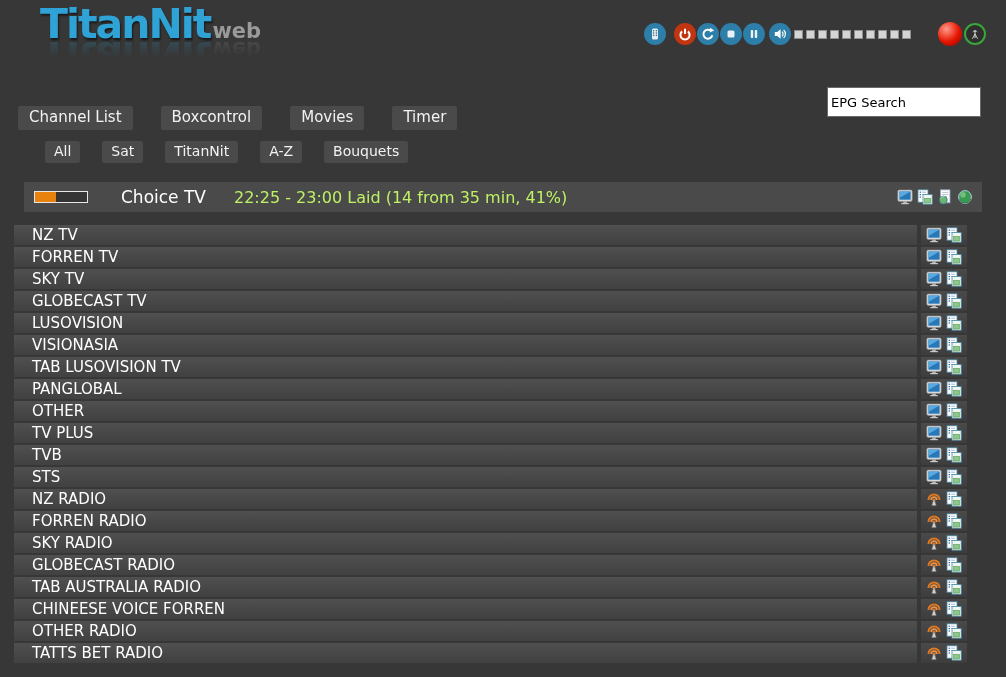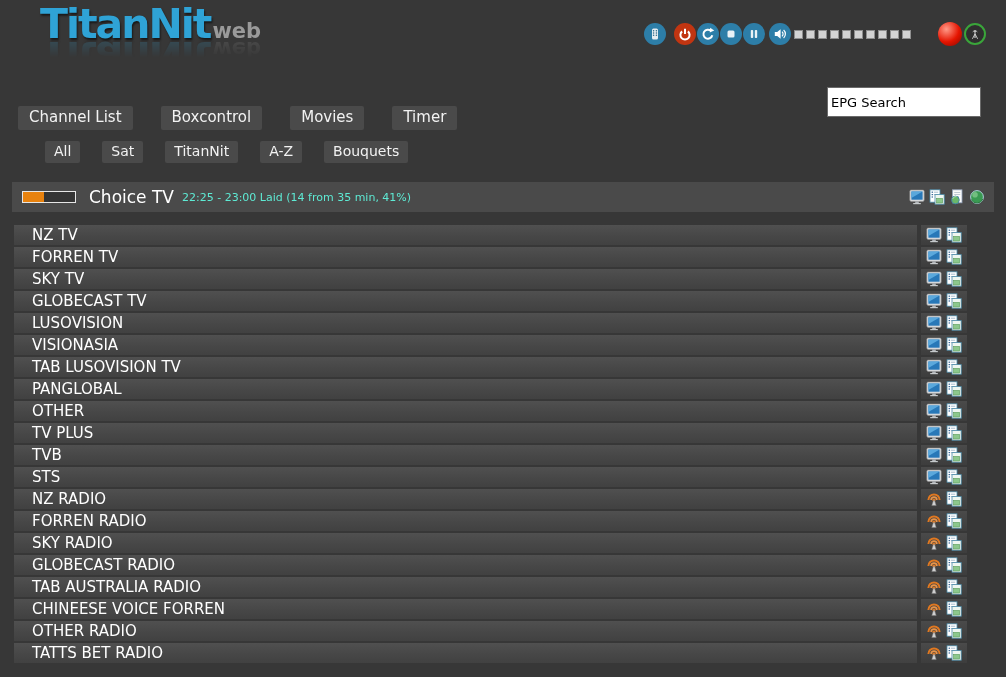--- a/index.html
+++ b/index.html
@@ -58,30 +58,30 @@
   .nav-row { margin-left:18px; display:flex; gap:28px; }
   .nav-row.second { margin-top:11px; gap:22px;padding-left:27px; }
   .btn {
     background:#4a4a4a; color:#f2f2f2; border:none; border-radius:2px;
     font-family:"DejaVu Sans","Liberation Sans",sans-serif;
     font-size:15px; padding:2px 11px 4px; cursor:pointer; white-space:nowrap;
   }
   .nav-row.second .btn { font-size:14px; padding:2px 9px 4px; }
   
   .now-bar {
-    margin:19px 12px 0; height:30px; background:#4a4a4a;
-    display:flex; align-items:center;
+    margin:19px 24px 0; height:30px; background:#4a4a4a;
+    display:flex; align-items:center;gap:20px;
   }
   .progress {
     width:54px; height:12px; border:1px solid #e6e6e6; background:#343434;
     margin-left:10px; flex:0 0 auto;
   }
   .progress-fill { height:100%; background:#e8820e; }
   .now-channel { color:#fff; font-size:17px; margin-left:13px; white-space:nowrap; }
-  .now-epg { color:#5eead4; font-size:11px; margin-left:8px; white-space:nowrap; }
+  .now-epg { color:#bef264; font-size:16px; margin-left:8px; white-space:nowrap; }
   .now-spacer { flex:1; }
   .now-actions { display:flex; align-items:center; gap:4px; margin-right:9px; }
   .icon16 { width:16px; height:16px; display:inline-flex; flex:0 0 auto; }
   
   .chan-table { margin:13px 0 0 14px; width:953px; }
   .chrow { display:flex; height:20px; margin-bottom:2px; }
   .chname {
     flex:1; color:#fff; font-size:15px; line-height:20px; padding-left:18px;
     background:linear-gradient(180deg,#505050 0%,#474747 55%,#414141 100%);
     white-space:nowrap; overflow:hidden; cursor:pointer;

